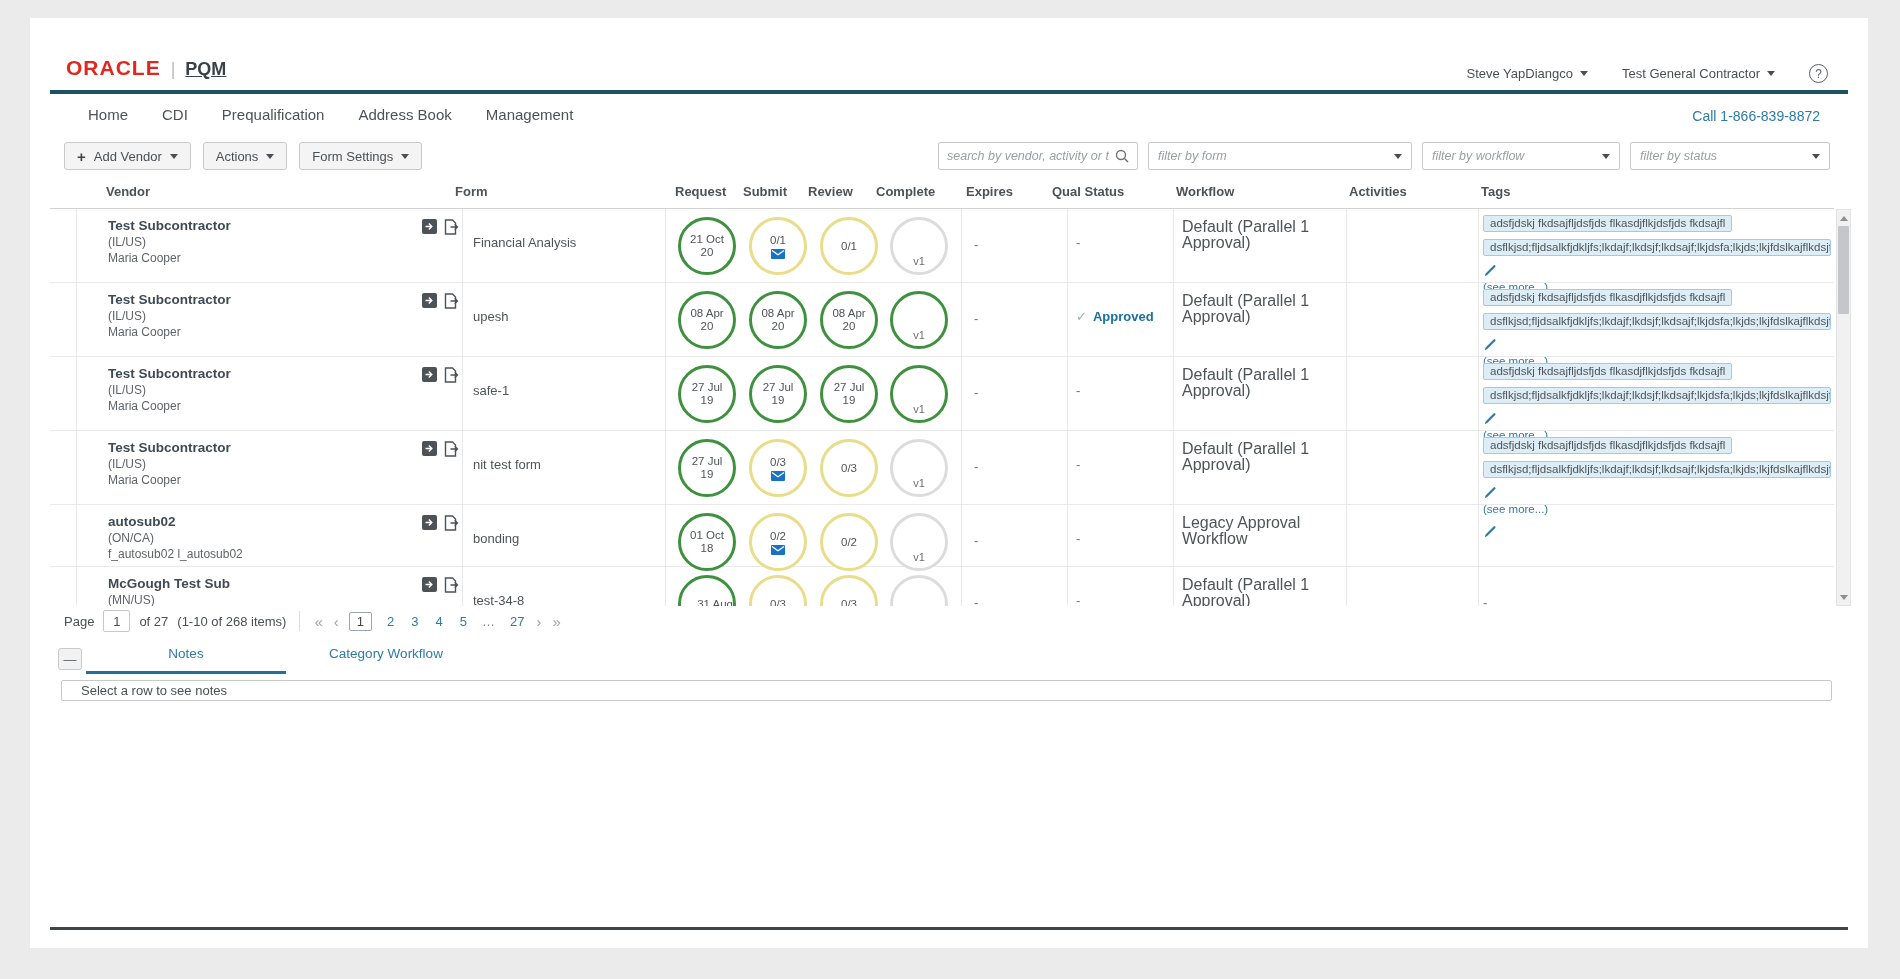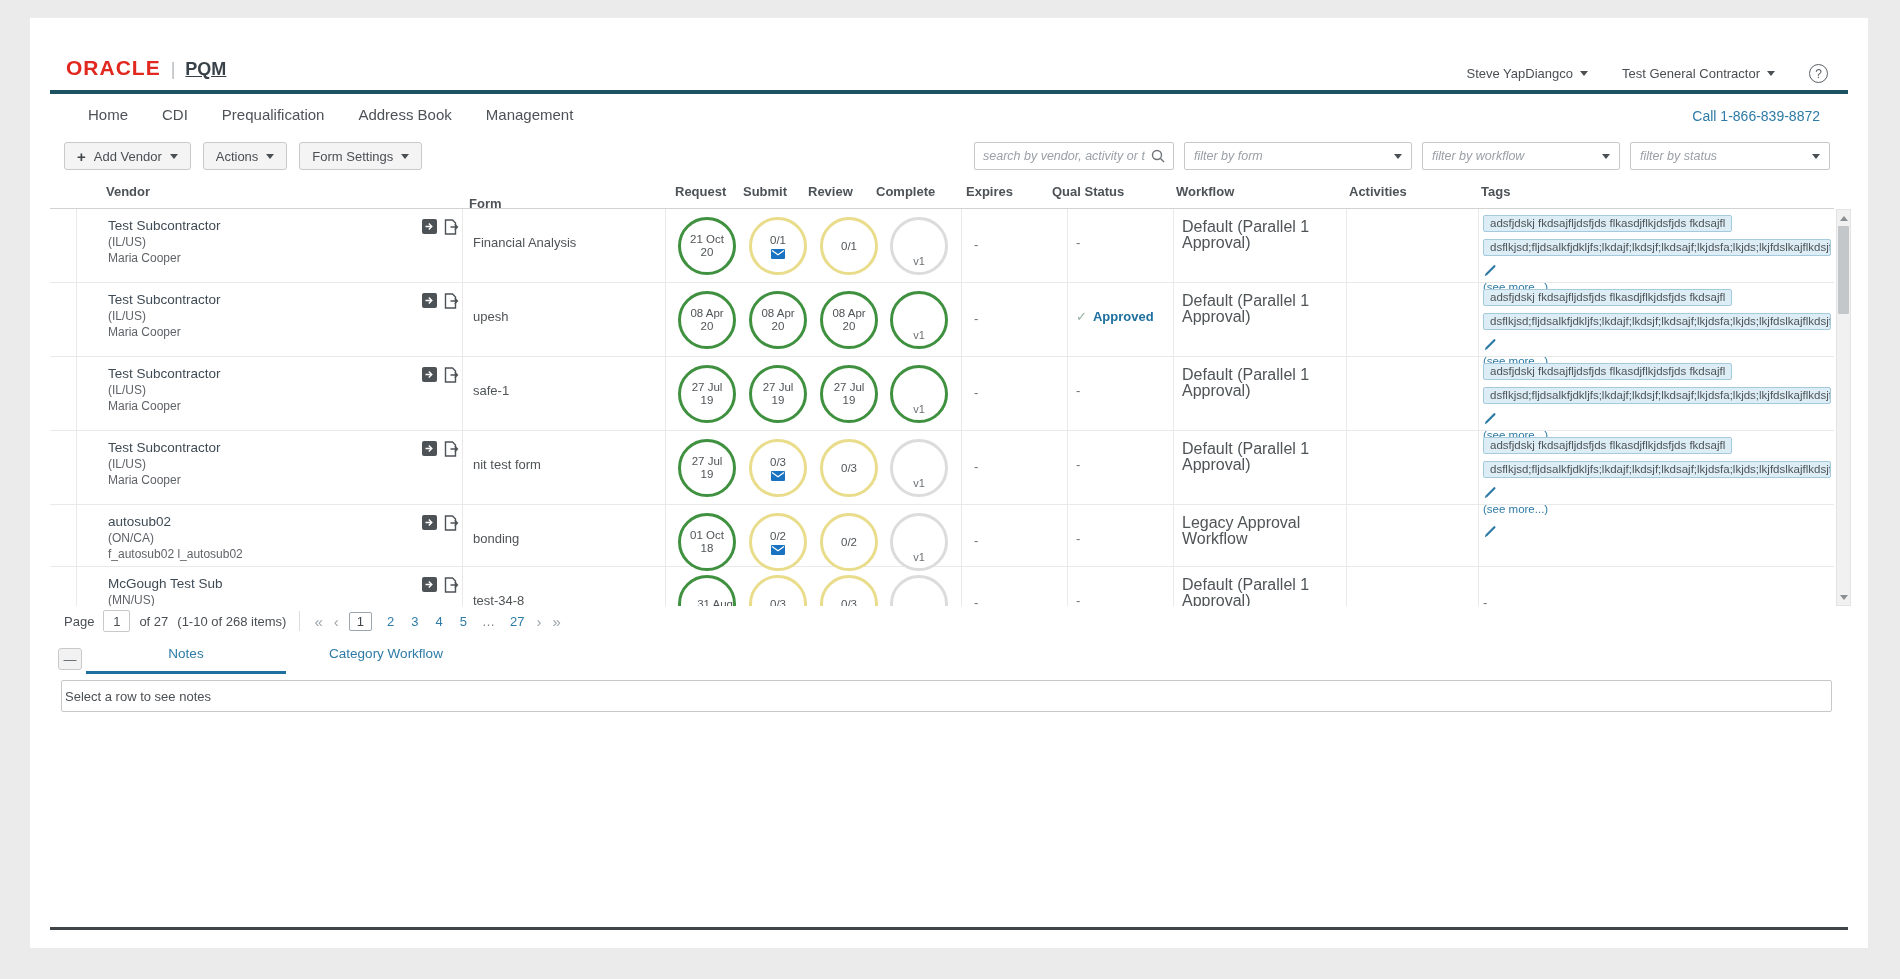--- a/index.html
+++ b/index.html
@@ -24,33 +24,33 @@
 
   
   .toolbar-btns { position:absolute; left:34px; top:124px; display:flex; gap:12px; }
   .tbtn { height:28px; padding:0 12px; background:#f4f4f4; border:1px solid #c9c9c9; border-radius:3px; display:flex; align-items:center; gap:8px; font-size:13px; color:#4a4f54; cursor:pointer; }
   .tbtn .plus { font-size:15px; font-weight:bold; color:#3f464c; }
   .filters { position:absolute; right:38px; top:124px; display:flex; gap:10px; }
   .searchbox { width:200px; height:28px; border:1px solid #c9c9c9; border-radius:2px; display:flex; align-items:center; padding:0 8px; gap:6px; background:#fff; }
   .searchbox input { flex:1; border:none; outline:none; font-size:12.5px; font-style:italic; color:#555; font-family:"Liberation Sans",sans-serif; min-width:0; }
   .searchbox input::placeholder { color:#9aa0a5; font-style:italic; }
   .fselect { height:28px; border:1px solid #c9c9c9; border-radius:2px; background:#fff; display:flex; align-items:center; justify-content:space-between; padding:0 9px; font-size:12.5px; font-style:italic; color:#9aa0a5; cursor:pointer; }
-  .fselect.w1 { width:228px; } .fselect.w2 { width:198px; } .fselect.w3 { width:200px; }
+  .fselect.w1 { width:264px; } .fselect.w2 { width:198px; } .fselect.w3 { width:200px; }
 
   
   .thead { position:absolute; left:20px; top:160px; height:30px; width:1800px; font-size:13px; font-weight:600; color:#4d5257; }
   .thead .th { position:absolute; top:6px; }
   .rows-top-line { position:absolute; left:20px; top:190px; width:1784px; height:1px; background:#d2d2d2; }
 
   
   .viewport { position:absolute; left:20px; top:191px; width:1784px; height:397px; overflow:hidden; }
   .trow { position:relative; width:100%; border-bottom:1px solid #e9e9e9; }
   .vl { position:absolute; top:0; bottom:0; width:1px; background:#e9e9e9; }
   .vendor-block { position:absolute; left:58px; top:9px; }
-  .vname { font-size:13.5px; font-weight:normal; color:#3e4a54; cursor:pointer; }
+  .vname { font-size:13.5px; font-weight:bold; color:#3e4a54; cursor:pointer; }
   .vsub { font-size:12px; color:#5f6368; margin-top:2px; line-height:14px; }
   .vicons { position:absolute; left:372px; top:10px; display:flex; gap:7px; }
   .vicons svg { cursor:pointer; }
   .form-cell { position:absolute; left:423px; top:26px; font-size:13px; color:#4f5457; }
   .circle { position:absolute; width:58px; height:58px; border-radius:50%; border:3px solid #ccc; display:flex; flex-direction:column; align-items:center; justify-content:center; cursor:pointer; background:#fff; }
   .circle.green { border-color:var(--green,#3f9140); }
   .circle.yellow { border-color:var(--yellow,#e9dc8a); }
   .circle.gray { border-color:#dcdcdc; }
   .ctxt { font-size:11.5px; color:#4f5457; text-align:center; line-height:13px; }
   .v1tag { position:absolute; bottom:5px; width:100%; text-align:center; font-size:11px; color:#6b7074; }
@@ -82,21 +82,21 @@
   .pg-chev { font-size:15px; color:#9aa5ad; cursor:pointer; padding:0 1px; }
   .pg-num { color:var(--link,#2e7ba6); cursor:pointer; padding:0 2px; }
   .pg-num.cur { color:#3f464c; border:1px solid #9aa5ad; border-radius:2px; padding:1px 7px; cursor:default; }
   .pg-ell { color:#7d848a; }
 
   
   .collapse-btn { position:absolute; left:28px; top:630px; width:24px; height:22px; background:#f2f2f2; border:1px solid #c9c9c9; border-radius:3px; display:flex; align-items:center; justify-content:center; font-size:13px; color:#5b6166; cursor:pointer; }
   .ntabs { position:absolute; left:56px; top:628px; display:flex; }
   .ntab { width:200px; text-align:center; font-size:13.5px; color:var(--link,#2e7ba6); padding-bottom:10px; cursor:pointer; }
   .ntab.active { border-bottom:3px solid #1f6f9f; }
-  .notes-box { position:absolute; left:31px; top:662px; width:1771px; height:32px; border:1px solid #c9c9c9; border-radius:2px; display:flex; align-items:center; padding:0 3px; font-size:13px; color:#4a4f54; background:#fff; }
+  .notes-box { position:absolute; left:31px; top:662px; width:1771px; height:21px; border:1px solid #c9c9c9; border-radius:2px; display:flex; align-items:center; padding:0 19px; font-size:13px; color:#4a4f54; background:#fff; }
 
   .footer-line { position:absolute; left:20px; right:20px; top:909px; height:3px; background:#3f4449; }
 </style>
 </head>
 <body>
 
 <div class="card">
 
   <div class="brand">
     <span class="oracle">ORACLE</span>
@@ -159,21 +159,21 @@
       <span class="caret"></span>
     </div>
     <div class="fselect w3">
       <span>filter by status</span>
       <span class="caret"></span>
     </div>
   </div>
 
   <div class="thead">
       <div class="th" style="left: 56px;">Vendor</div>
-      <div class="th" style="left: 419px; margin-top: 12px;">Form</div>
+      <div class="th" style="left: 405px;">Form</div>
       <div class="th" style="left: 625px;">Request</div>
       <div class="th" style="left: 693px;">Submit</div>
       <div class="th" style="left: 758px;">Review</div>
       <div class="th" style="left: 826px;">Complete</div>
       <div class="th" style="left: 916px;">Expires</div>
       <div class="th" style="left: 1002px;">Qual Status</div>
       <div class="th" style="left: 1126px;">Workflow</div>
       <div class="th" style="left: 1299px;">Activities</div>
       <div class="th" style="left: 1431px;">Tags</div>
     </div>

